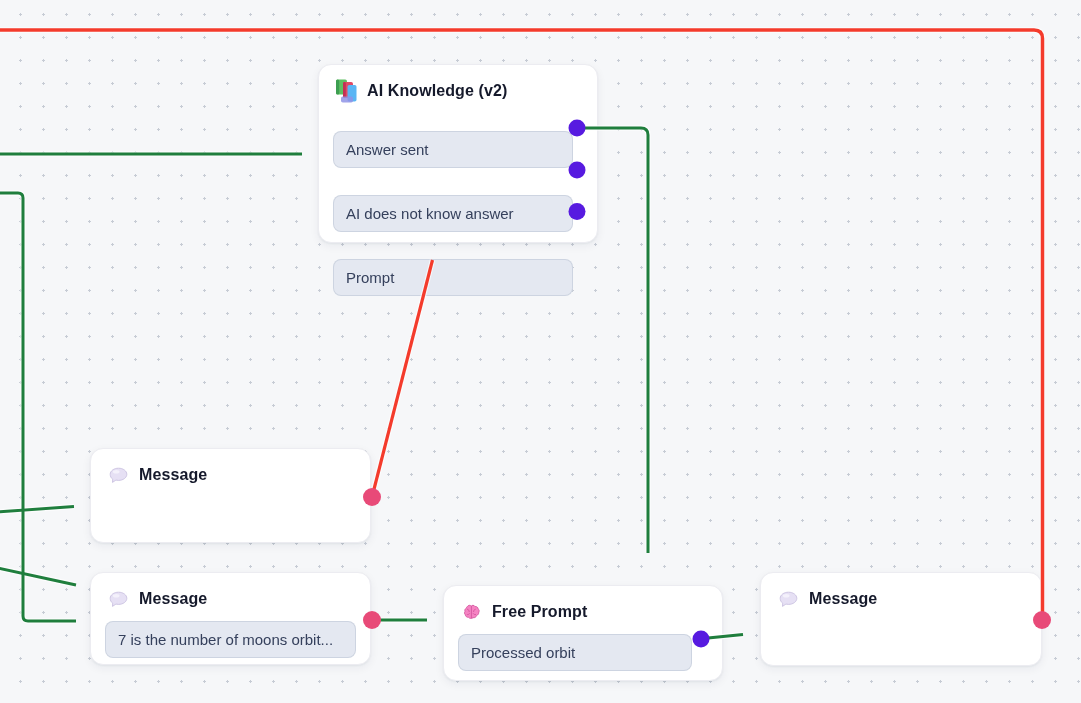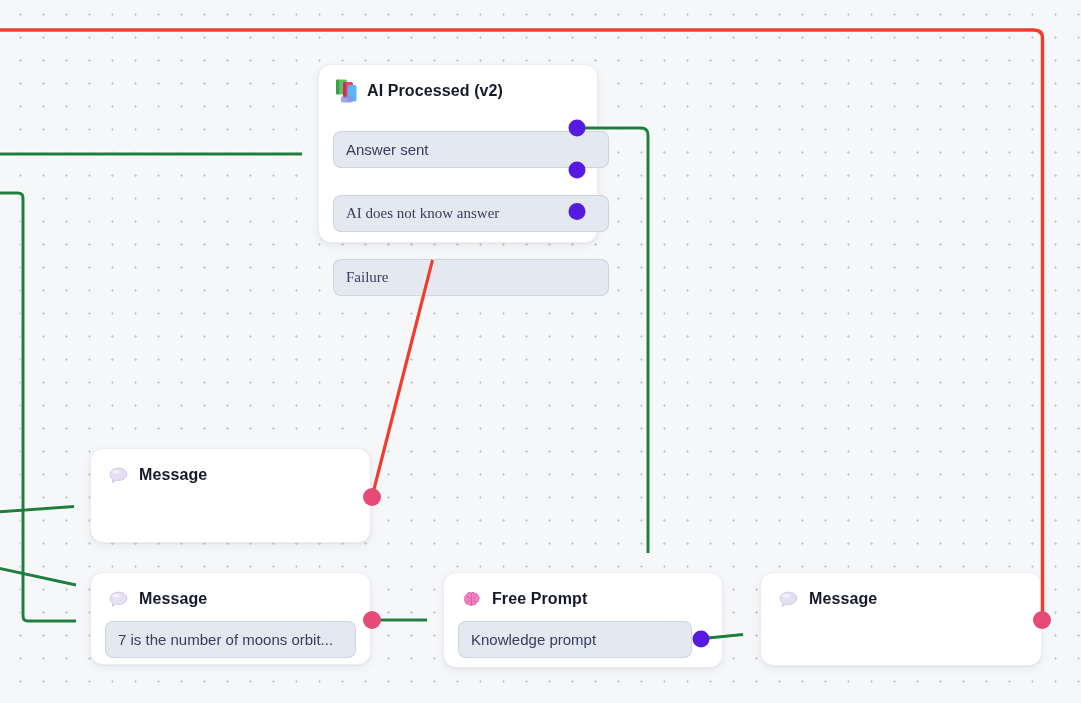--- a/index.html
+++ b/index.html
@@ -16,22 +16,22 @@
     padding:13px 14px;box-sizing:border-box;z-index:2;
   }
   .node-title{display:flex;align-items:center;gap:10px;height:26px;margin:0 2px 9px 2px;
     font-size:16px;font-weight:700;color:#15192b;letter-spacing:.1px;}
   .node-title .icon{display:flex;align-items:center;justify-content:center;width:22px;height:25px;}
   .row{
     background:#e4e8f1;border:1px solid rgba(148,163,184,.28);border-radius:8px;
     height:37px;display:flex;align-items:center;padding:0 12px;box-sizing:border-box;
     font-size:15px;color:#35405c;white-space:nowrap;overflow:hidden;
   }
-  .row + .row{margin-top:5px;font-family:Liberation Serif, serif;}
-  .ai-rows .row{width:276px;margin-top:27px;}
+  .row + .row{margin-top:5px;}
+  .ai-rows .row{width:240px;margin-top:27px;}
   .edges{position:absolute;left:0;top:0;z-index:5;pointer-events:none;}
   .edges path{fill:none;}
   .edges path.casing{stroke:#ffffff;stroke-width:5.5;stroke-opacity:.65;}
 </style>
 </head>
 <body>
 
 <div class="canvas">
 
   <div class="node" style="left:318px;top:64px;width:280px;height:179px;">
@@ -39,31 +39,31 @@
       <span class="icon">
         <svg width="22" height="25" viewBox="0 0 22 25">
           <rect x="1" y="0.5" width="11" height="15" rx="1.8" fill="#5fbf63"></rect>
           <rect x="1" y="0.5" width="3.2" height="15" rx="1.6" fill="#3d9e51"></rect>
           <rect x="8" y="3" width="10" height="16" rx="1.8" fill="#e04a66"></rect>
           <rect x="8" y="3" width="2.8" height="16" rx="1.4" fill="#c23055"></rect>
           <rect x="12.5" y="6" width="9" height="16.5" rx="1.8" fill="#5ab5f4"></rect>
           <rect x="6" y="17.5" width="12" height="6" rx="1.8" fill="#8f93e6" opacity=".85"></rect>
         </svg>
       </span>
-      <span>AI Processed (v2)</span>
+      <span>AI Knowledge (v2)</span>
     </div>
     <div class="ai-rows">
       <div class="row">
         <span>Answer sent</span>
       </div>
       <div class="row">
         <span>AI does not know answer</span>
       </div>
       <div class="row">
-        <span>Failure</span>
+        <span>Prompt</span>
       </div>
     </div>
   </div>
 
   <div class="node" style="left:90px;top:448px;width:281px;height:95px;">
     <div class="node-title">
       <span class="icon">
         <svg width="21" height="21" viewBox="0 0 21 21">
           <path d="M10.5 3.2c4.6 0 8.3 2.7 8.3 6.1 0 3.4-3.7 6.1-8.3 6.1-.9 0-1.8-.1-2.6-.3l-3.4 2.3.2-3.2c-1.6-1.1-2.5-2.9-2.5-4.9 0-3.4 3.7-6.1 8.3-6.1z" fill="#e6e0f4" stroke="#c9c1e0" stroke-width="0.9"></path>
           <ellipse cx="8.2" cy="6.8" rx="3.4" ry="1.8" fill="#f4f1fb"></ellipse>
@@ -81,32 +81,32 @@
           <ellipse cx="8.2" cy="6.8" rx="3.4" ry="1.8" fill="#f4f1fb"></ellipse>
         </svg>
       </span>
       <span>Message</span>
     </div>
     <div class="row">
       <span>7 is the number of moons orbit...</span>
     </div>
   </div>
 
-  <div class="node" style="left:443px;top:572px;width:280px;height:96px;">
+  <div class="node" style="left:443px;top:585px;width:280px;height:96px;">
     <div class="node-title">
       <span class="icon">
         <svg width="21" height="21" viewBox="0 0 21 21">
           <path d="M6.3 4.6c.9-1.5 3.2-1.8 3.9-.4.7-1.4 3-1.1 3.9.4 1.5-.3 3 .8 3 2.3 1.1.7 1.4 2.2.7 3.2 0 1.7-.8 2.9-2.2 3.4-.4 1.5-1.9 2.5-3.5 2.2-1.5 1.1-3.6.9-4.6-.4-1.7.2-3.1-1-3.1-2.5-1-.9-1.2-2.4-.4-3.4-.5-1.3.1-2.7 1.3-3.1.1-1 1-1.9 1-1.7z" fill="#f583c2" stroke="#d4569e" stroke-width="0.9"></path>
           <path d="M10.4 4.4v11.2 M6.4 7.2c1.2.3 1.9 1.2 1.8 2.4 M14.4 7.2c-1.2.3-1.9 1.2-1.8 2.4 M6.2 12.6c1 .1 1.8-.2 2.3-.9 M14.6 12.6c-1 .1-1.8-.2-2.3-.9" fill="none" stroke="#d4569e" stroke-width="0.9" stroke-linecap="round"></path>
         </svg>
       </span>
       <span>Free Prompt</span>
     </div>
     <div class="row" style="width:234px;">
-      <span>Knowledge prompt</span>
+      <span>Processed orbit</span>
     </div>
   </div>
 
   <div class="node" style="left:760px;top:572px;width:282px;height:94px;">
     <div class="node-title">
       <span class="icon">
         <svg width="21" height="21" viewBox="0 0 21 21">
           <path d="M10.5 3.2c4.6 0 8.3 2.7 8.3 6.1 0 3.4-3.7 6.1-8.3 6.1-.9 0-1.8-.1-2.6-.3l-3.4 2.3.2-3.2c-1.6-1.1-2.5-2.9-2.5-4.9 0-3.4 3.7-6.1 8.3-6.1z" fill="#e6e0f4" stroke="#c9c1e0" stroke-width="0.9"></path>
           <ellipse cx="8.2" cy="6.8" rx="3.4" ry="1.8" fill="#f4f1fb"></ellipse>
         </svg>

